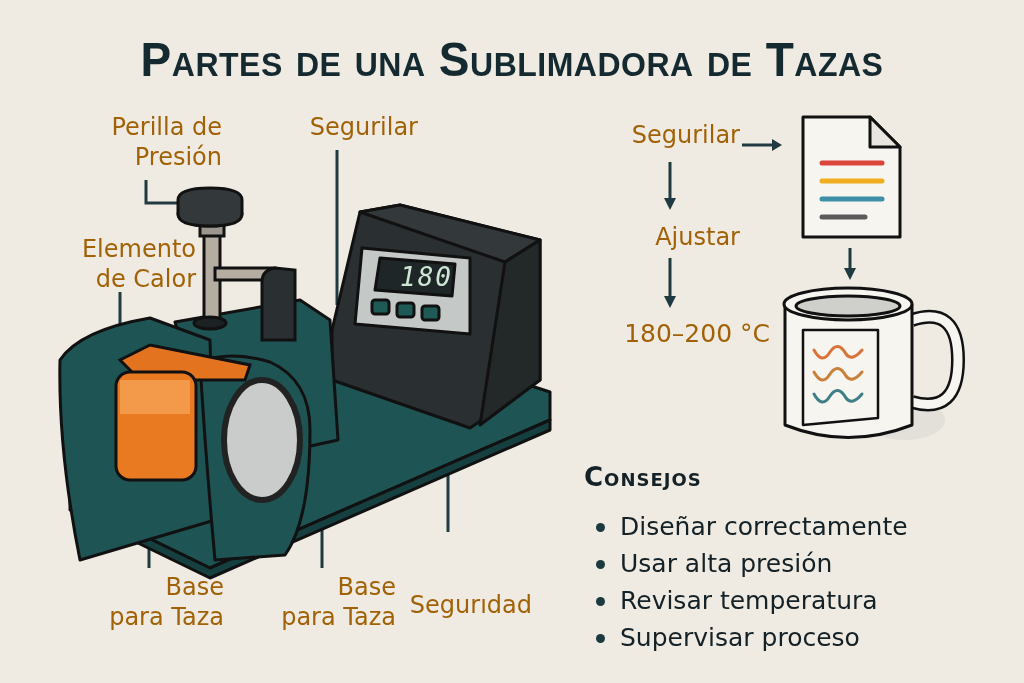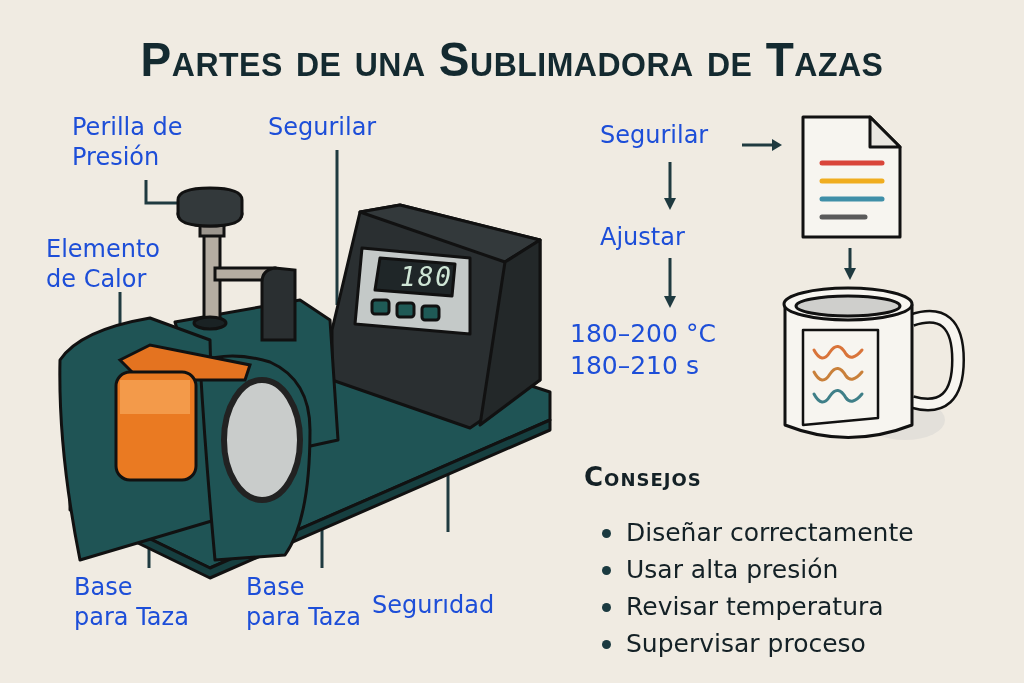--- a/index.html
+++ b/index.html
@@ -1,21 +1,21 @@
 <!DOCTYPE html>
 <html><head>
 <meta charset="utf-8">
 <style>
   html,body{margin:0;padding:0;}
   body{width:1024px;height:683px;background:#f0ebe2;position:relative;overflow:hidden;font-family:"DejaVu Sans","Liberation Sans",sans-serif;color:#142126;}
   .title{position:absolute;top:32px;left:0;width:1024px;text-align:center;font-family:"Liberation Sans",sans-serif;font-weight:bold;font-size:46px;letter-spacing:0.5px;color:#142a30;font-variant:small-caps;transform:scaleY(1.05);}
-  .lbl{position:absolute;font-size:24px;line-height:30px;text-align:left;color:#1d4ed8;}
+  .lbl{position:absolute;font-size:24px;line-height:30px;text-align:right;color:#a16207;}
   .stage{position:absolute;left:0;top:0;width:1024px;height:683px;}
   .tips-title{position:absolute;left:584px;top:462px;font-weight:bold;font-size:26px;font-variant:small-caps;letter-spacing:1px;}
-  .tips{position:absolute;left:588px;top:502px;margin:12px;padding:0;list-style:none;font-size:25px;line-height:37px;}
+  .tips{position:absolute;left:588px;top:502px;margin:6px;padding:0;list-style:none;font-size:25px;line-height:37px;}
   .tips li{position:relative;padding-left:26px;}
   .tips li::before{content:"";position:absolute;left:2px;top:15px;width:9px;height:9px;border-radius:50%;background:#1b3a40;}
   .display{position:absolute;left:383px;top:260px;width:70px;height:46px;text-align:right;font-family:"DejaVu Sans Mono",monospace;font-size:26px;line-height:34px;color:#cfe6d6;letter-spacing:2px;font-style:italic;}
 </style>
 </head>
 <body>
 
 <div class="title">Partes de una Sublimadora de Tazas</div>
 
 <svg class="stage" viewBox="0 0 1024 683" width="1024" height="683">
@@ -125,21 +125,20 @@
 <div class="lbl" style="left:246px;top:572px;width:150px;">
   <div>Base</div>
   <div>para Taza</div>
 </div>
 <div class="lbl" style="left:372px;top:560px;width:160px;margin-top:30px;">Segurıdad</div>
 
 <div class="lbl" style="left:600px;top:120px;width:140px;">Segurilar</div>
 <div class="lbl" style="left:600px;top:222px;width:140px;">Ajustar</div>
 <div class="lbl" style="left:570px;top:318px;width:200px;line-height:32px;font-size:25px;">
   <div>180–200 °C</div>
-  <div>180–210 s</div>
 </div>
 
 <div class="tips-title">Consejos</div>
 <ul class="tips">
   <li>Diseñar correctamente</li>
   <li>Usar alta presión</li>
   <li>Revisar temperatura</li>
   <li>Supervisar proceso</li>
 </ul>
 

